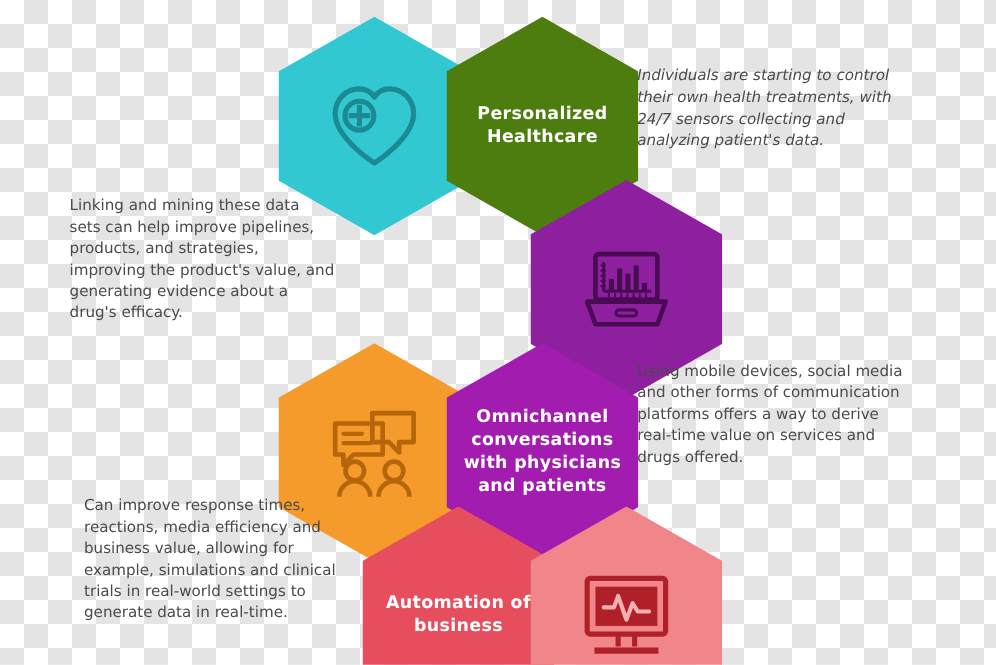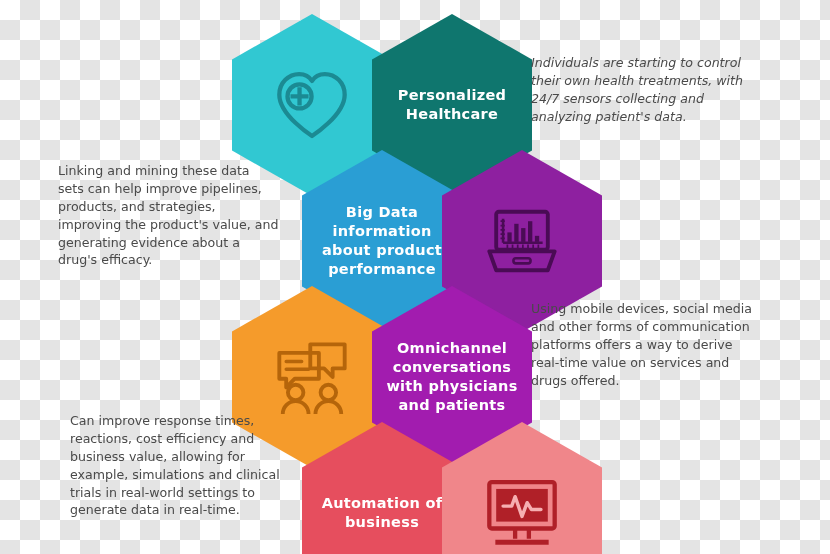--- a/index.html
+++ b/index.html
@@ -56,31 +56,25 @@
 <div id="stage">
 
   <div class="hex" style="left:232px;top:14px;background:#31C8D2;">
     <svg class="hex-icon" viewBox="0 0 100 100">
       <path d="M50 86 C50 86 12 62 12 38 C12 24 23 14 35 14 C42 14 47 17 50 22 C53 17 58 14 65 14 C77 14 88 24 88 38 C88 62 50 86 50 86 Z" fill="none" stroke="#1B8A93" stroke-width="5" stroke-linejoin="round"></path>
       <circle cx="35.5" cy="40" r="14" fill="none" stroke="#1B8A93" stroke-width="5"></circle>
       <path d="M35.5 32 L35.5 48 M27.5 40 L43.5 40" stroke="#1B8A93" stroke-width="5" stroke-linecap="square"></path>
     </svg>
   </div>
 
-  <div class="hex" style="left:372px;top:14px;background:#0f766e;">
+  <div class="hex" style="left:372px;top:14px;background:#4d7c0f;">
     <p class="hex-label">Personalized
 Healthcare</p>
   </div>
 
-  <div class="hex" style="left:302px;top:150px;background:#2A9ED4;">
-    <p class="hex-label">Big Data
-information
-about product
-performance</p>
-  </div>
 
   <div class="hex" style="left:442px;top:150px;background:#8E20A0;">
     <svg class="hex-icon" viewBox="0 0 100 100">
       <rect x="20" y="16" width="60" height="44" rx="3" fill="none" stroke="#4A0B55" stroke-width="4.5"></rect>
       <path d="M12 62 L88 62 L80 84 L20 84 Z" fill="none" stroke="#4A0B55" stroke-width="4.5" stroke-linejoin="round"></path>
       <rect x="40" y="70" width="20" height="6" rx="3" fill="none" stroke="#4A0B55" stroke-width="3"></rect>
       <path d="M28 24 L28 52 M28 52 L74 52" stroke="#4A0B55" stroke-width="3"></path>
       <g fill="#4A0B55">
         <rect x="33" y="40" width="5" height="11"></rect>
         <rect x="41" y="30" width="5" height="21"></rect>
@@ -141,19 +135,19 @@
 generating evidence about a
 drug's efficacy.</p>
 
   <p class="note note-right" style="left:531px;top:300px;width:252px;">Using mobile devices, social media
 and other forms of communication
 platforms offers a way to derive
 real-time value on services and
 drugs offered.</p>
 
   <p class="note note-left" style="left:70px;top:412px;width:240px;">Can improve response times,
-reactions, cost efficiency and
+reactions, media efficiency and
 business value, allowing for
 example, simulations and clinical
 trials in real-world settings to
 generate data in real-time.</p>
 
 </div>
 
 </body></html>

